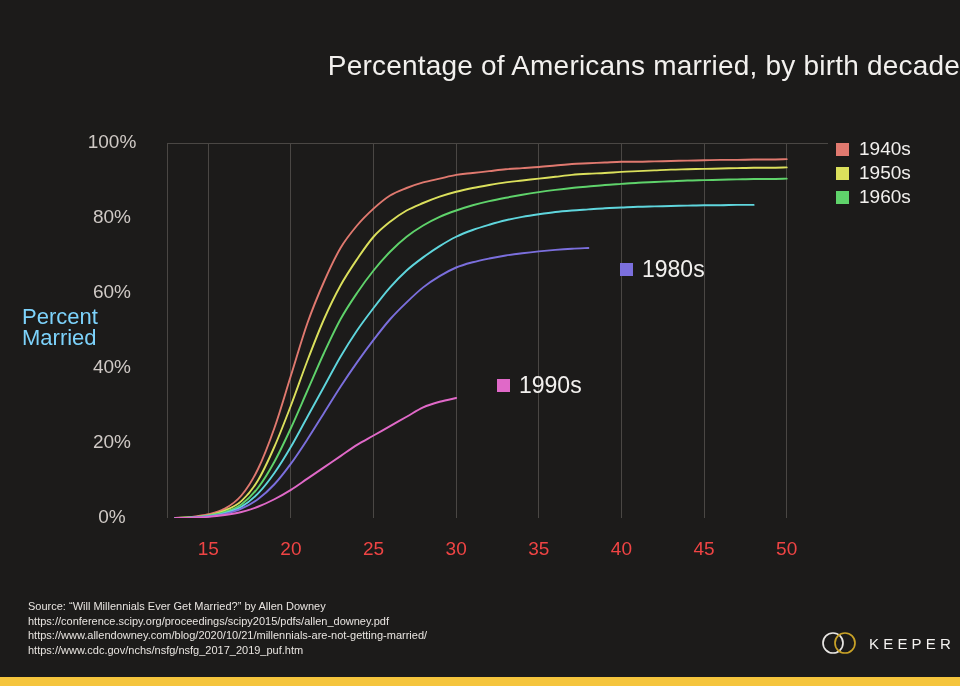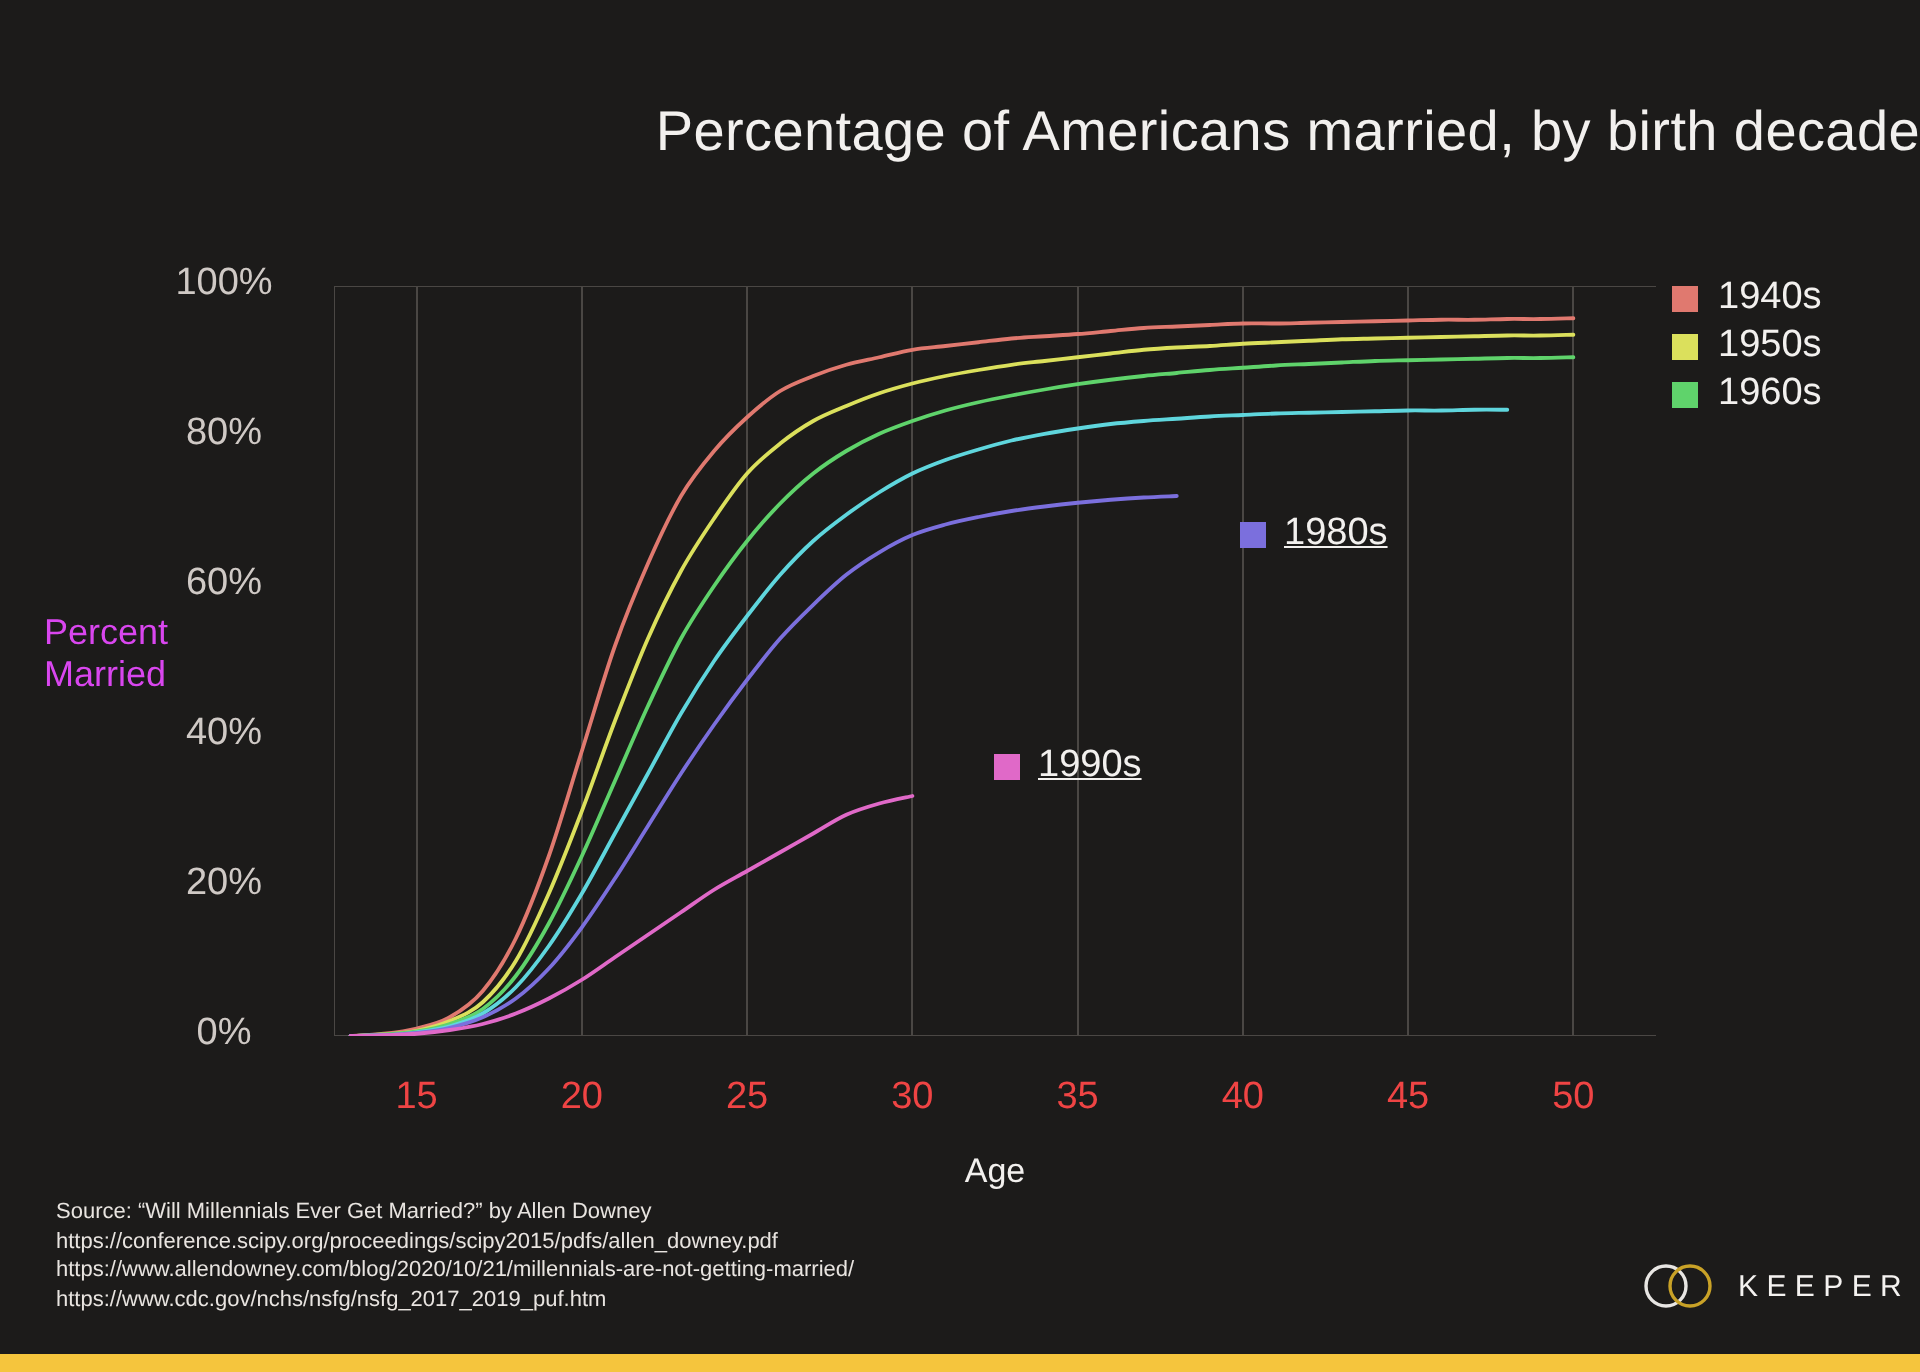--- a/index.html
+++ b/index.html
@@ -56,23 +56,23 @@
     position: absolute;
     left: 72px;
     top: 143px;
     width: 80px;
     height: 375px;
   }
   #y-axis-title {
     position: absolute;
     left: 22px;
     top: 306px;
-    font-size: 18px;
+    font-size: 22px;
     line-height: 21px;
-    color: #d946ef;
+    color: #7dd3fc;
     width: 110px;
   }
   
   #x-axis-ticks {
     position: absolute;
     left: 167px;
     top: 538px;
     width: 661px;
     height: 30px;
   }
@@ -126,23 +126,22 @@
     align-items: center;
     white-space: nowrap;
   }
   .inline-swatch {
     width: 13px;
     height: 13px;
     margin-right: 9px;
     flex: 0 0 auto;
   }
   .inline-text {
-    font-size: 19px;
-    color: #f2f0ee;
-    text-decoration: underline;
+    font-size: 23px;
+    color: #f2f0ee;
   }
   #label-1980s { left: 620px; top: 256px; }
   #label-1990s { left: 457px; top: 372px; margin-left: 40px; }
   
   #source-block {
     position: absolute;
     left: 28px;
     top: 599px;
     font-size: 11px;
     line-height: 14.5px;
@@ -225,21 +224,20 @@
   <div id="x-axis-ticks">
       <div class="xtick" style="left: 41.3125px;">15</div>
       <div class="xtick" style="left: 123.938px;">20</div>
       <div class="xtick" style="left: 206.562px;">25</div>
       <div class="xtick" style="left: 289.188px;">30</div>
       <div class="xtick" style="left: 371.812px;">35</div>
       <div class="xtick" style="left: 454.438px;">40</div>
       <div class="xtick" style="left: 537.062px;">45</div>
       <div class="xtick" style="left: 619.688px;">50</div>
     </div>
-  <div id="x-axis-title">Age</div>
 
   <div id="legend">
       <div class="legend-item">
         <span class="legend-swatch" style="background: rgb(224, 121, 111);"></span>
         <span class="legend-label">1940s</span>
       </div>
       <div class="legend-item">
         <span class="legend-swatch" style="background: rgb(219, 224, 92);"></span>
         <span class="legend-label">1950s</span>
       </div>

